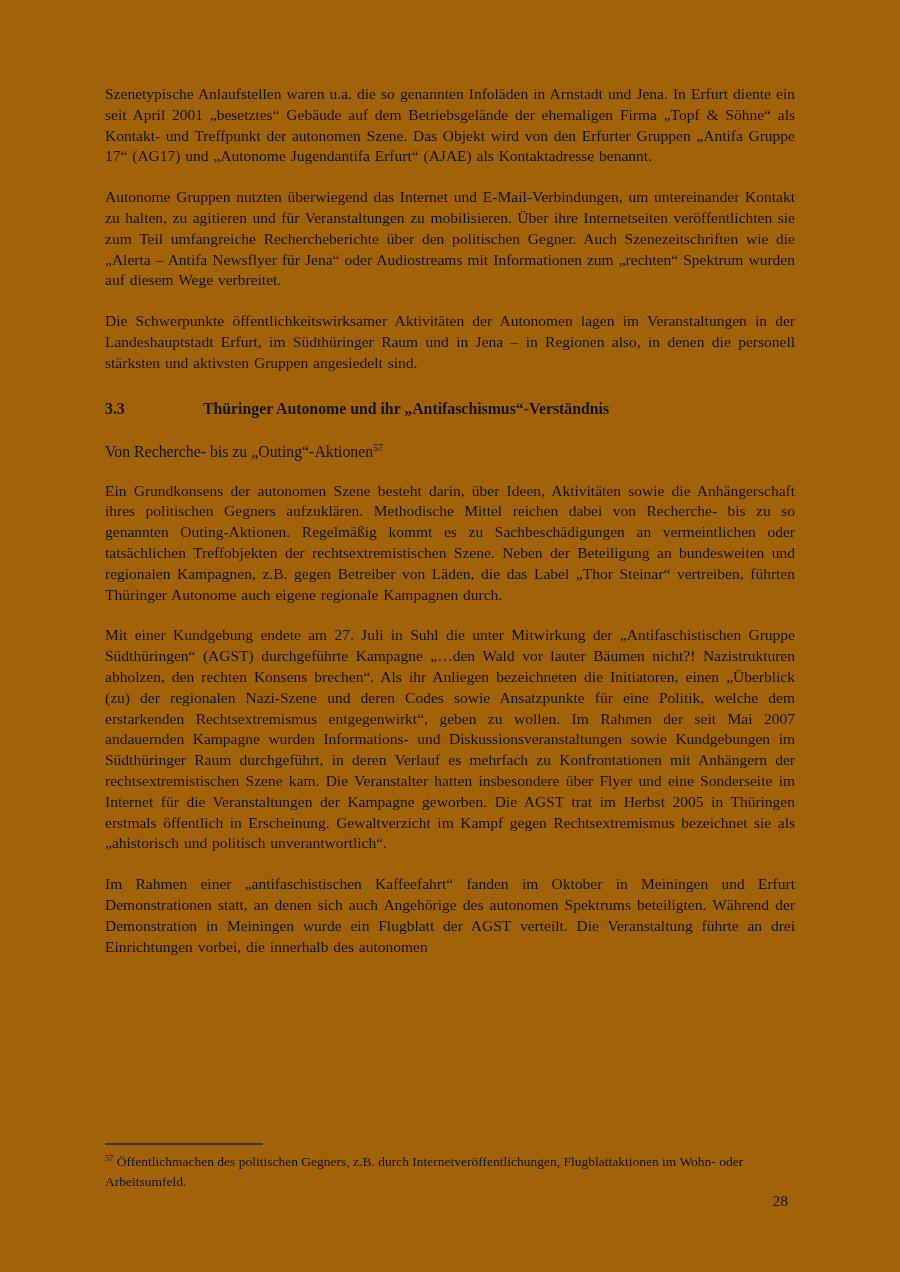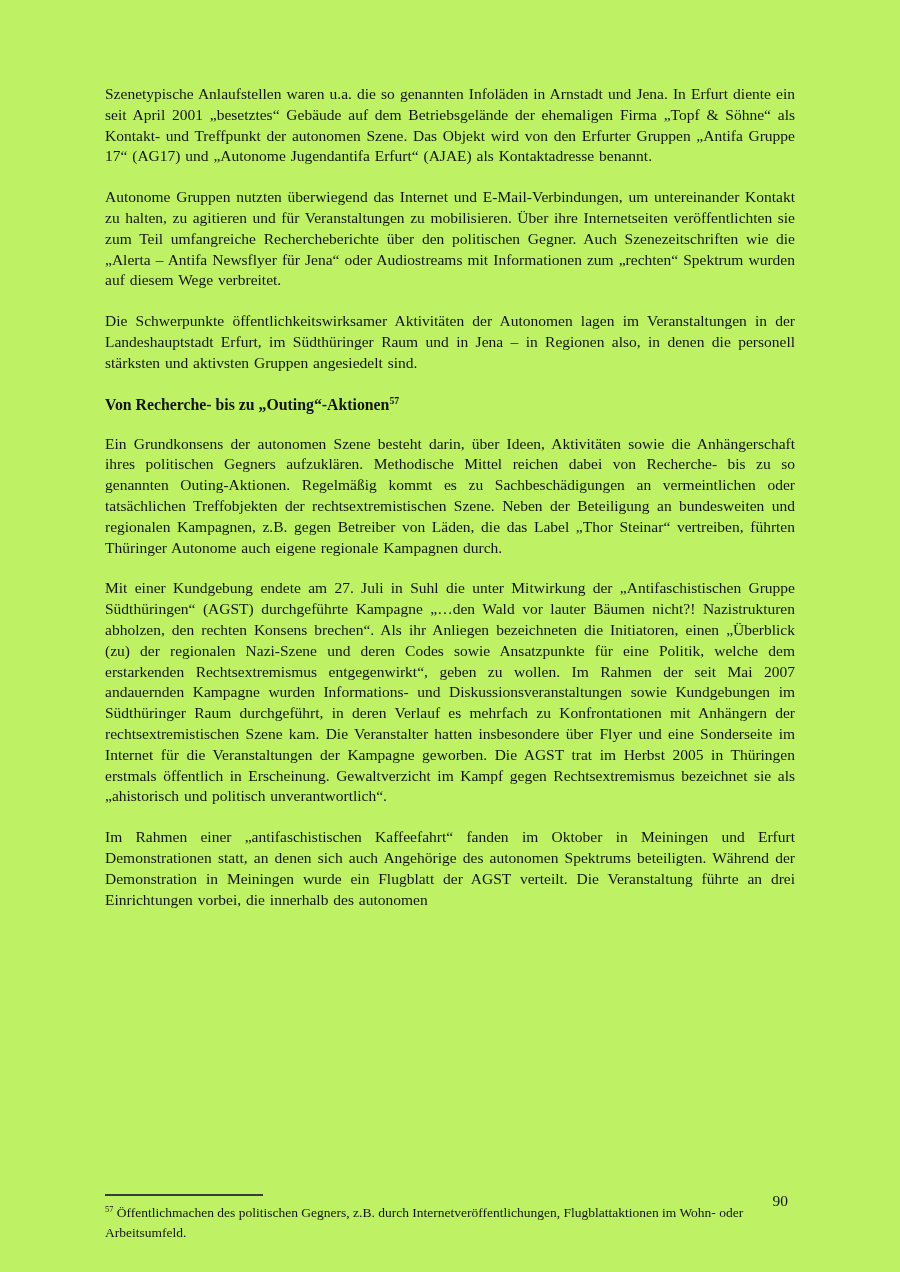--- a/index.html
+++ b/index.html
@@ -12,21 +12,21 @@
     height: 1272px;
     font-family: "Liberation Serif", "DejaVu Serif", serif;
     color: #141414;
     position: relative;
     overflow: hidden;
   }
   .page {
     position: relative;
     width: 900px;
     height: 1272px;
-    background: #bef264;
+    background: #a16207;
   }
   .content {
     position: absolute;
     left: 105px;
     top: 84px;
     width: 690px;
   }
   p.para {
     font-size: 15.5px;
     line-height: 20.8px;
@@ -41,34 +41,34 @@
     display: flex;
     font-weight: bold;
     font-size: 15.8px;
     line-height: 21px;
     margin: 24px 0 22px 0;
   }
   .section-heading .num {
     flex: 0 0 98px;
   }
   .subheading {
-    font-weight: bold;
+    font-weight: normal;
     font-size: 15.8px;
     line-height: 21px;
     margin: 0 0 19px 0;
   }
   sup.fn-ref {
     font-size: 0.62em;
     vertical-align: super;
     line-height: 0;
   }
   .footer-area {
     position: absolute;
     left: 105px;
-    top: 1194px;
+    top: 1143px;
     width: 690px;
   }
   .footnote-rule {
     width: 158px;
     height: 0;
     border-top: 2px solid #3a3a3a;
     margin-bottom: 7px;
   }
   .footnote {
     font-size: 13.5px;
@@ -90,33 +90,37 @@
 <div class="page">
 
   <div class="content">
 
     <p class="para">Szenetypische Anlaufstellen waren u.a. die so genannten Infoläden in Arnstadt und Jena. In Erfurt diente ein seit April 2001 „besetztes“ Gebäude auf dem Betriebsgelände der ehemaligen Firma „Topf &amp; Söhne“ als Kontakt- und Treffpunkt der autonomen Szene. Das Objekt wird von den Erfurter Gruppen „Antifa Gruppe 17“ (AG17) und „Autonome Jugendantifa Erfurt“ (AJAE) als Kontaktadresse benannt.</p>
 
     <p class="para">Autonome Gruppen nutzten überwiegend das Internet und E-Mail-Verbindungen, um untereinander Kontakt zu halten, zu agitieren und für Veranstaltungen zu mobilisieren. Über ihre Internetseiten veröffentlichten sie zum Teil umfangreiche Rechercheberichte über den politischen Gegner. Auch Szenezeitschriften wie die „Alerta – Antifa Newsflyer für Jena“ oder Audiostreams mit Informationen zum „rechten“ Spektrum wurden auf diesem Wege verbreitet.</p>
 
     <p class="para">Die Schwerpunkte öffentlichkeitswirksamer Aktivitäten der Autonomen lagen im Veranstaltungen in der Landeshauptstadt Erfurt, im Südthüringer Raum und in Jena – in Regionen also, in denen die personell stärksten und aktivsten Gruppen angesiedelt sind.</p>
 
+    <div class="section-heading">
+      <span class="num">3.3</span>
+      <span class="title">Thüringer Autonome und ihr „Antifaschismus“-Verständnis</span>
+    </div>
 
     <div class="subheading">
       <span>Von Recherche- bis zu „Outing“-Aktionen</span><sup class="fn-ref">57</sup>
     </div>
 
     <p class="para">Ein Grundkonsens der autonomen Szene besteht darin, über Ideen, Aktivitäten sowie die Anhängerschaft ihres politischen Gegners aufzuklären. Methodische Mittel reichen dabei von Recherche- bis zu so genannten Outing-Aktionen. Regelmäßig kommt es zu Sachbeschädigungen an vermeintlichen oder tatsächlichen Treffobjekten der rechtsextremistischen Szene. Neben der Beteiligung an bundesweiten und regionalen Kampagnen, z.B. gegen Betreiber von Läden, die das Label „Thor Steinar“ vertreiben, führten Thüringer Autonome auch eigene regionale Kampagnen durch.</p>
 
     <p class="para">Mit einer Kundgebung endete am 27. Juli in Suhl die unter Mitwirkung der „Antifaschistischen Gruppe Südthüringen“ (AGST) durchgeführte Kampagne „…den Wald vor lauter Bäumen nicht?! Nazistrukturen abholzen, den rechten Konsens brechen“. Als ihr Anliegen bezeichneten die Initiatoren, einen „Überblick (zu) der regionalen Nazi-Szene und deren Codes sowie Ansatzpunkte für eine Politik, welche dem erstarkenden Rechtsextremismus entgegenwirkt“, geben zu wollen. Im Rahmen der seit Mai 2007 andauernden Kampagne wurden Informations- und Diskussionsveranstaltungen sowie Kundgebungen im Südthüringer Raum durchgeführt, in deren Verlauf es mehrfach zu Konfrontationen mit Anhängern der rechtsextremistischen Szene kam. Die Veranstalter hatten insbesondere über Flyer und eine Sonderseite im Internet für die Veranstaltungen der Kampagne geworben. Die AGST trat im Herbst 2005 in Thüringen erstmals öffentlich in Erscheinung. Gewaltverzicht im Kampf gegen Rechtsextremismus bezeichnet sie als „ahistorisch und politisch unverantwortlich“.</p>
 
     <p class="para last">Im Rahmen einer „antifaschistischen Kaffeefahrt“ fanden im Oktober in Meiningen und Erfurt Demonstrationen statt, an denen sich auch Angehörige des autonomen Spektrums beteiligten. Während der Demonstration in Meiningen wurde ein Flugblatt der AGST verteilt. Die Veranstaltung führte an drei Einrichtungen vorbei, die innerhalb des autonomen</p>
 
   </div>
 
   <div class="footer-area">
     <div class="footnote-rule"></div>
     <div class="footnote"><sup class="fn-ref">57</sup> <span>Öffentlichmachen des politischen Gegners, z.B. durch Internetveröffentlichungen, Flugblattaktionen im Wohn- oder Arbeitsumfeld.</span></div>
   </div>
 
-  <div class="page-number">90</div>
+  <div class="page-number">28</div>
 
 </div>
 
 </body></html>

